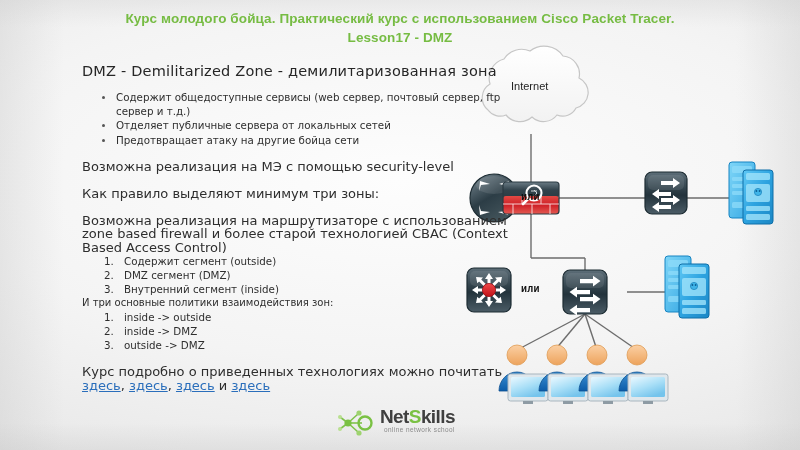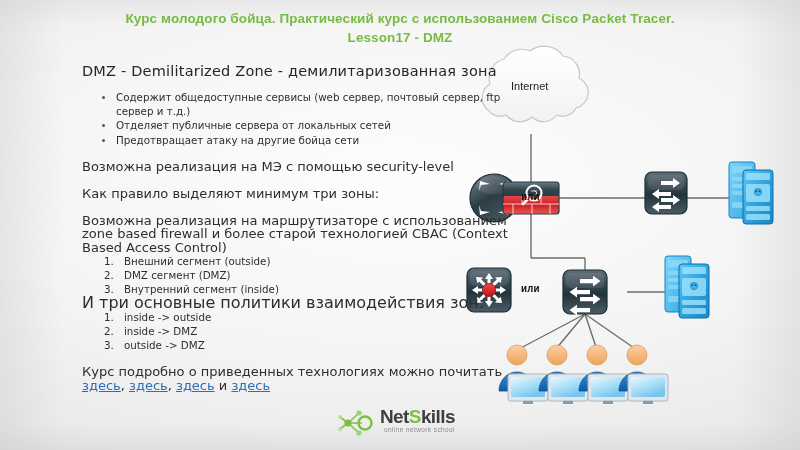--- a/index.html
+++ b/index.html
@@ -52,21 +52,21 @@
     width:3px;height:3px;border-radius:50%;background:#555;
   }
   p.para{font-size:13px;line-height:13.6px;margin:13px 0 0 0;color:#2e2e2e;}
   p.para.tight{margin-top:13px;}
   .numlist{margin:0;padding:0;list-style:none;}
   .numlist li{
     font-size:10.3px;line-height:14px;color:#2e2e2e;
     padding-left:42px;position:relative;
   }
   .numlist li .num{position:absolute;left:22px;top:0;}
-  .lead{font-size:16px;line-height:14px;color:#2e2e2e;margin:0;}
+  .lead{font-size:10px;line-height:14px;color:#2e2e2e;margin:0;}
   a.lnk{color:#2a6ebb;}
 
   
   .diagram{position:absolute;left:455px;top:44px;width:345px;height:360px;z-index:4;}
   svg.dg{position:absolute;left:0;top:0;}
 
   .nodeLbl{
     position:absolute;font-family:"Liberation Sans",sans-serif;
     font-size:11px;color:#1f1f1f;font-weight:400;
   }
@@ -110,21 +110,21 @@
       <li>Отделяет публичные сервера от локальных сетей</li>
       <li>Предотвращает атаку на другие бойца сети</li>
     </ul>
 
     <p class="para">Возможна реализация на МЭ с помощью security-level</p>
 
     <p class="para tight">Как правило выделяют минимум три зоны:</p>
 
     <p class="para">Возможна реализация на маршрутизаторе с использованием zone based firewall и более старой технологией CBAC (Context Based Access Control)</p>
     <ul class="numlist">
-      <li><span class="num">1.</span><span>Внешний сегмент (outside)</span></li>
+      <li><span class="num">1.</span><span>Содержит сегмент (outside)</span></li>
       <li><span class="num">2.</span><span>DMZ сегмент (DMZ)</span></li>
       <li><span class="num">3.</span><span>Внутренний сегмент (inside)</span></li>
     </ul>
 
     <p class="lead">И три основные политики взаимодействия зон:</p>
     <ul class="numlist">
       <li><span class="num">1.</span><span>inside -&gt; outside</span></li>
       <li><span class="num">2.</span><span>inside -&gt; DMZ</span></li>
       <li><span class="num">3.</span><span>outside -&gt; DMZ</span></li>
     </ul>

